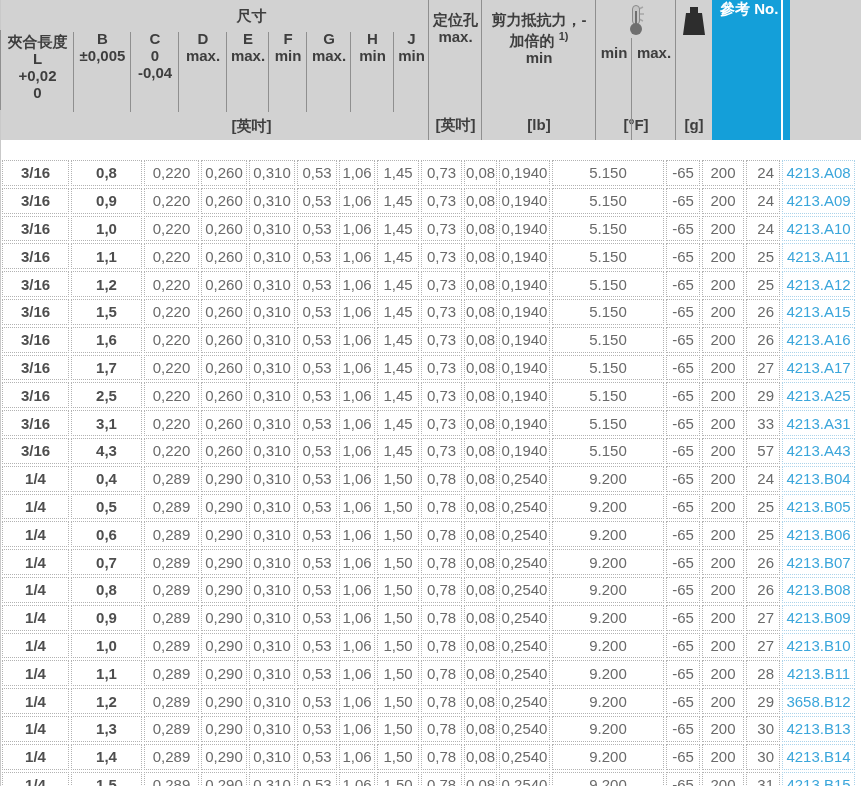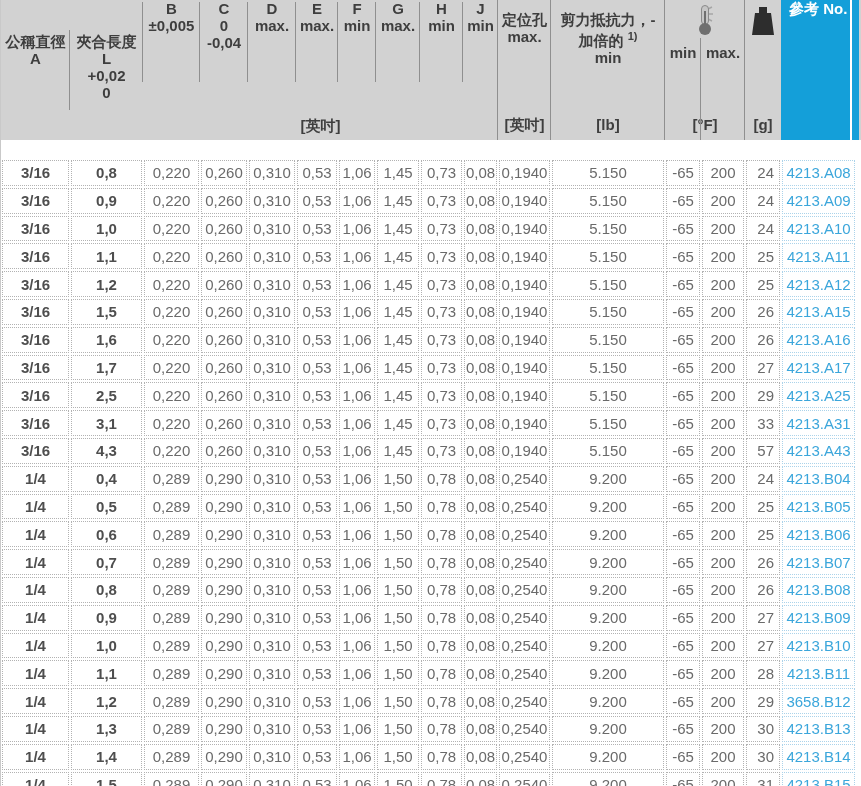--- a/index.html
+++ b/index.html
@@ -43,33 +43,30 @@
   .cin.refc{border-color:#abd3ea;justify-content:center;}
   .cin.wnum{justify-content:flex-end;padding-right:5px;}
   .reflink{color:var(--link,#3ba6db);cursor:pointer;}
 </style>
 </head>
 <body>
 
 <div class="table">
   <div class="header">
 
-    <div class="hcol w0 padtop32">
-      <div>公稱直徑</div>
-      <div>A</div>
-    </div>
 
     <div class="hcol w1 padtop32 vline-mid">
       <div>夾合長度</div>
       <div>L</div>
       <div>+0,02</div>
       <div>0</div>
     </div>
 
     <div class="hgroup">
+      <div class="h-top">尺寸</div>
       <div class="h-letters">
         <div class="hletter w2">
           <div>B</div>
           <div>±0,005</div>
         </div>
         <div class="hletter w3">
           <div>C</div>
           <div>0</div>
           <div>-0,04</div>
         </div>

